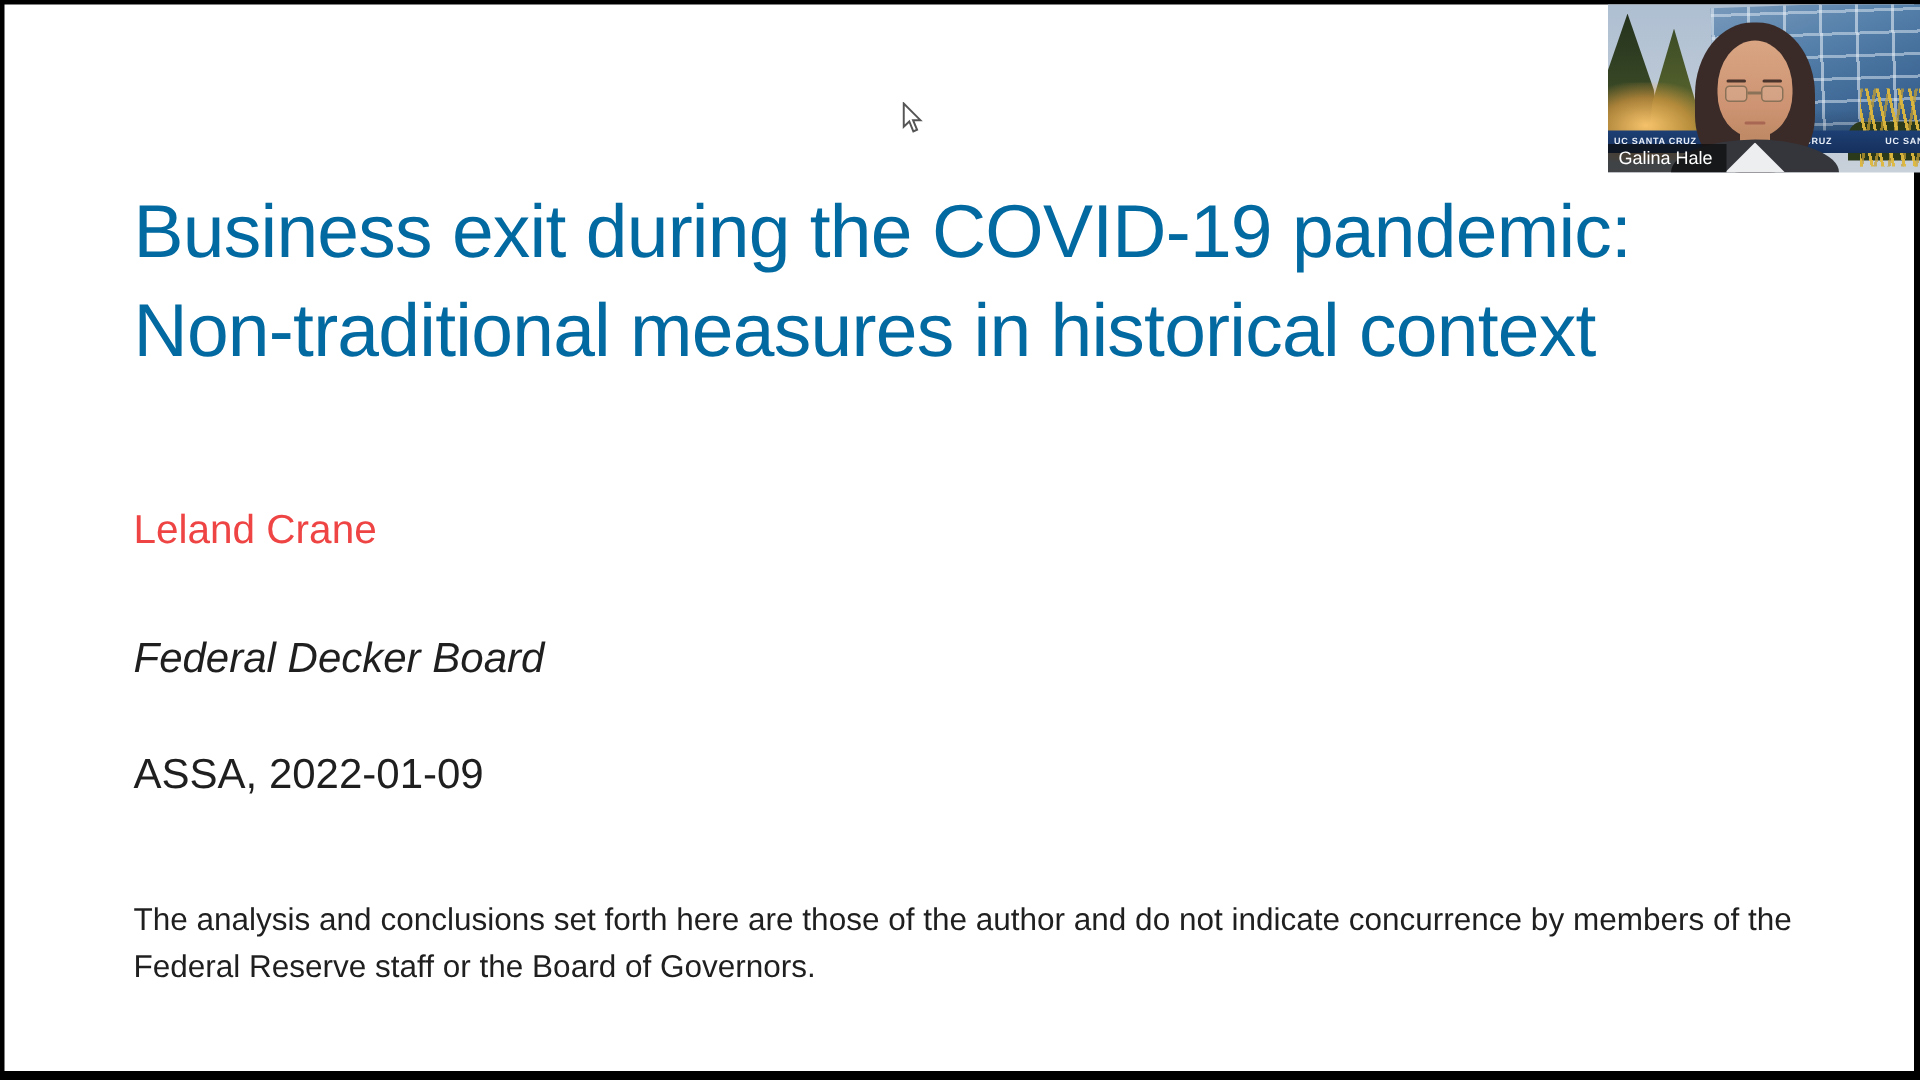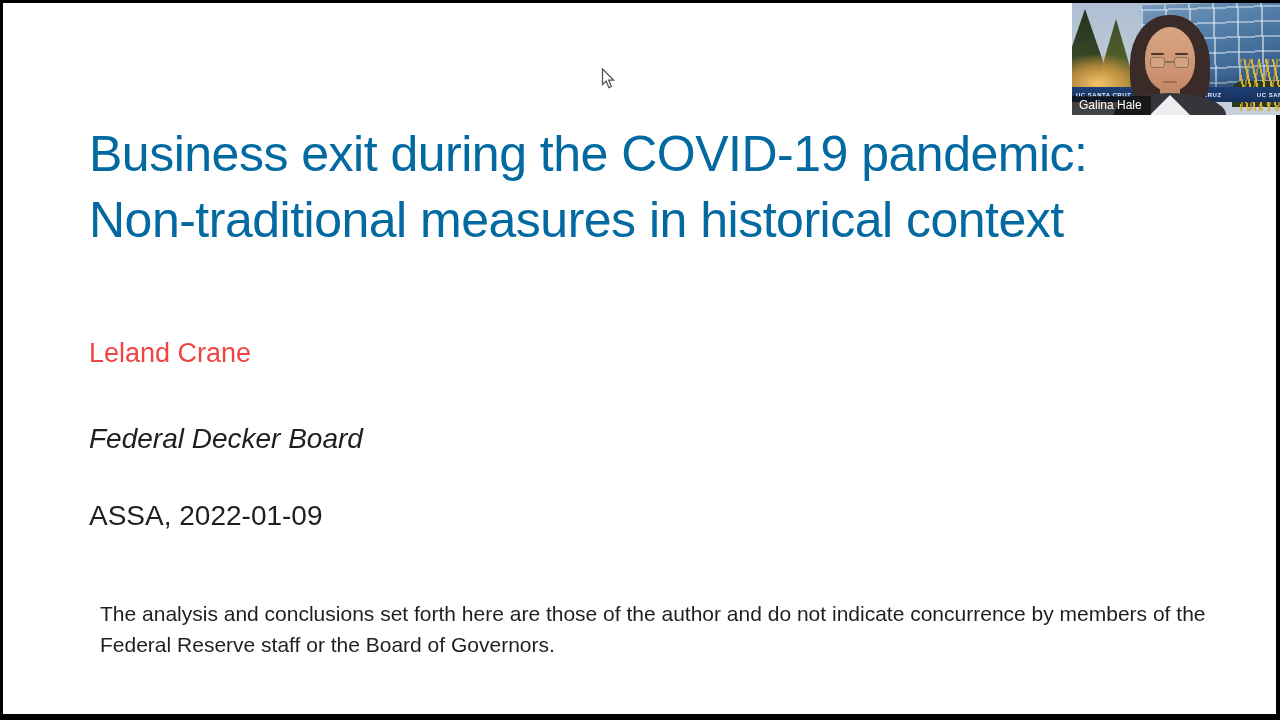--- a/index.html
+++ b/index.html
@@ -31,21 +31,21 @@
     font-size: 28px; font-style: italic; color: #1f1f1f; white-space: nowrap;
   }
   .venue-line {
     position: absolute; left: 86px; top: 497px;
     font-size: 28px; color: #1f1f1f; white-space: nowrap;
   }
 
   .disclaimer {
     position: absolute; left: 86px; top: 595px;
     width: 1118px;
-    font-size: 21px; line-height: 31px; color: #1f1f1f; margin-left: 11px;
+    font-size: 21px; line-height: 31px; color: #1f1f1f;
   }
 
   
   .cursor { position: absolute; left: 601px; top: 68px; z-index: 50; }
 
   
   .webcam {
     position: absolute;
     left: 1072px; top: 3px;
     width: 244px; height: 112px;

